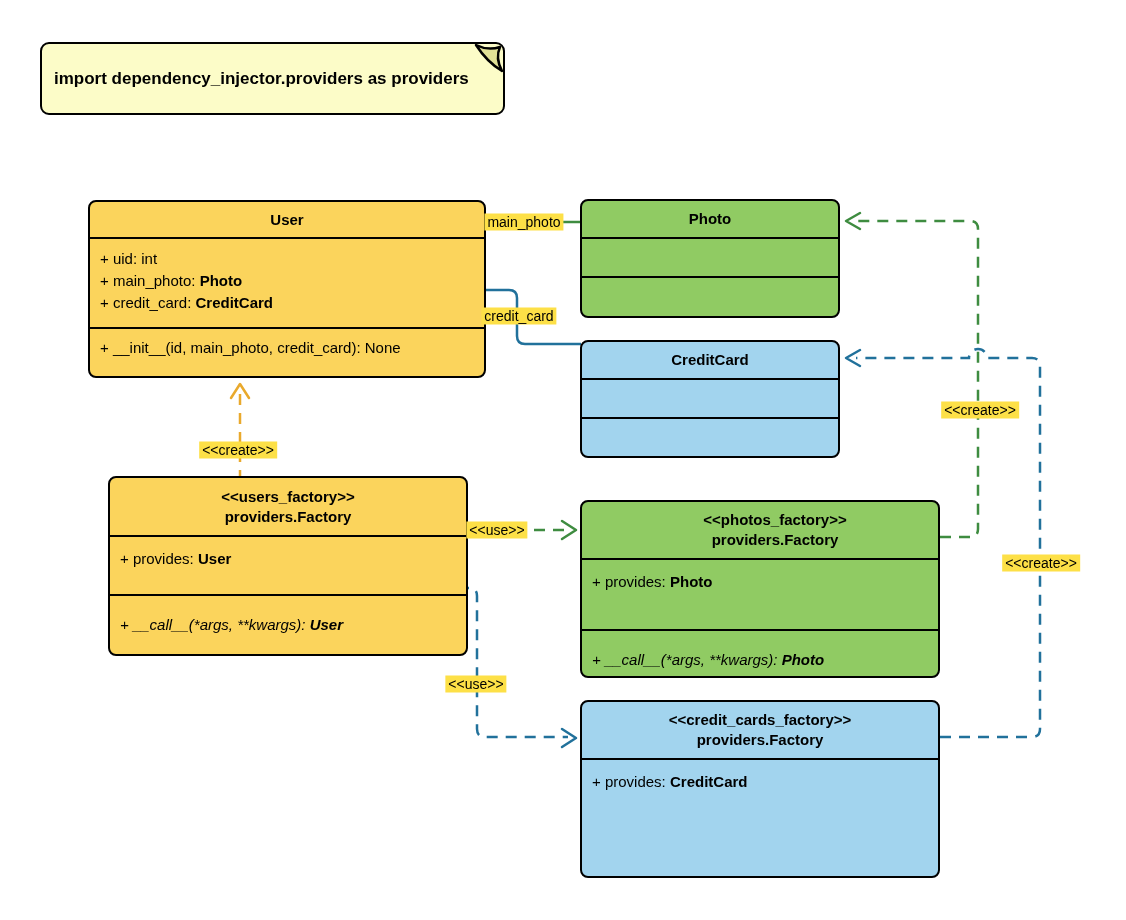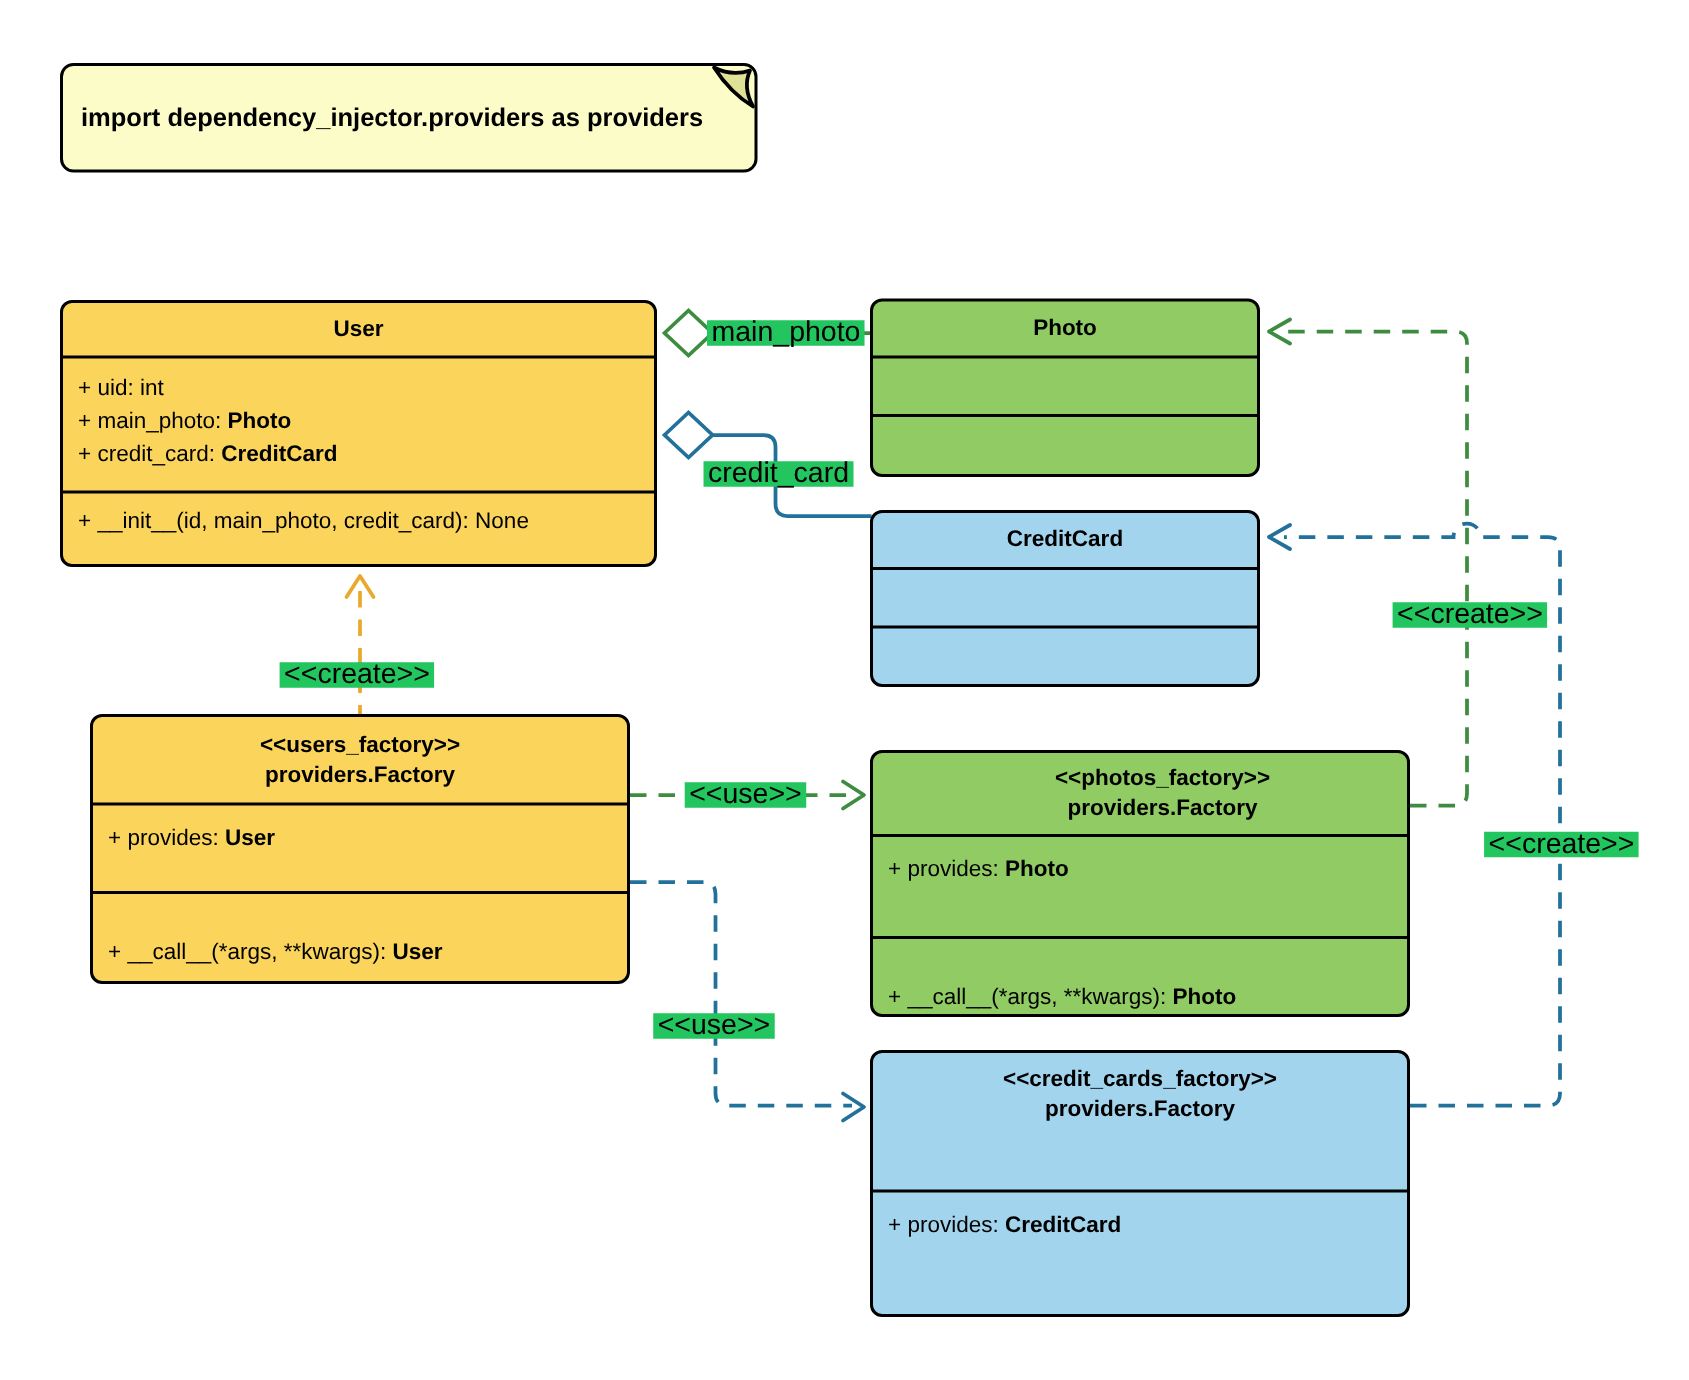--- a/index.html
+++ b/index.html
@@ -22,35 +22,35 @@
   .stroke-orange{stroke:var(--orange_line);}
 
   .note{position:absolute;left:40px;top:42px;width:465px;height:73px;
     background:var(--note_fill);border:2.5px solid var(--border);border-radius:9px;
     box-sizing:border-box;display:flex;align-items:center;}
   .note-text{padding-left:12px;font-weight:bold;font-size:17px;}
   .note-fold{position:absolute;top:-2px;right:-2px;}
 
   .uml-class{position:absolute;border:2.5px solid var(--border);border-radius:8px;
     box-sizing:border-box;font-size:15px;display:flex;flex-direction:column;}
-  .fill-yellow{background:var(--yellow_fill);}
+  .fill-yellow{background:var(--yellow_fill);margin-left:48px;}
   .fill-green{background:var(--green_fill);}
   .fill-blue{background:var(--blue_fill);}
   .uml-title{display:flex;flex-direction:column;align-items:center;justify-content:center;
     font-weight:bold;box-sizing:border-box;line-height:20px;}
   .compartment{border-top:2.5px solid var(--border);box-sizing:border-box;}
   .row{padding-left:10px;line-height:22px;white-space:nowrap;}
   .b{font-weight:bold;}
   .pad-attr{padding-top:9px;}
   .pad-method{padding-top:8px;}
   .pad-attr-f{padding-top:11px;}
-  .pad-method-f{padding-top:28px;}
+  .pad-method-f{padding-top:18px;font-style:italic;}
 
-  .edge-label{position:absolute;transform:translate(-50%,-50%);background:#22c55e;
-    padding:0 3px;font-size:19px;white-space:nowrap;line-height:17px;}
+  .edge-label{position:absolute;transform:translate(-50%,-50%);background:#fde047;
+    padding:0 3px;font-size:14px;white-space:nowrap;line-height:17px;}
 </style>
 </head>
 <body>
 
 <div id="canvas">
 
   <svg class="connectors" width="1126" height="920" viewBox="0 0 1126 920">
 
     <path class="solid stroke-green" d="M477,222 H580"></path>
     <polygon class="diamond stroke-green" points="443,222 459,207 475,222 459,237"></polygon>
@@ -129,21 +129,21 @@
     <div class="compartment pad-method-f" style="flex:1;">
       <div class="row"><span>+ __call__(*args, **kwargs): </span><span class="b">Photo</span></div>
     </div>
   </div>
 
   <div class="uml-class fill-blue" style="left:580px;top:700px;width:360px;height:178px;">
     <div class="uml-title" style="height:56px;">
       <div>&lt;&lt;credit_cards_factory&gt;&gt;</div>
       <div>providers.Factory</div>
     </div>
-    <div class="compartment pad-attr-f" style="height:59px;margin-top:35px;">
+    <div class="compartment pad-attr-f" style="height:59px;">
       <div class="row"><span>+ provides: </span><span class="b">CreditCard</span></div>
     </div>
   </div>
 
   <div class="edge-label" style="left:524px;top:222px;">main_photo</div>
   <div class="edge-label" style="left:519px;top:316px;">credit_card</div>
   <div class="edge-label" style="left:238px;top:450px;">&lt;&lt;create&gt;&gt;</div>
   <div class="edge-label" style="left:980px;top:410px;">&lt;&lt;create&gt;&gt;</div>
   <div class="edge-label" style="left:1041px;top:563px;">&lt;&lt;create&gt;&gt;</div>
   <div class="edge-label" style="left:497px;top:530px;">&lt;&lt;use&gt;&gt;</div>

